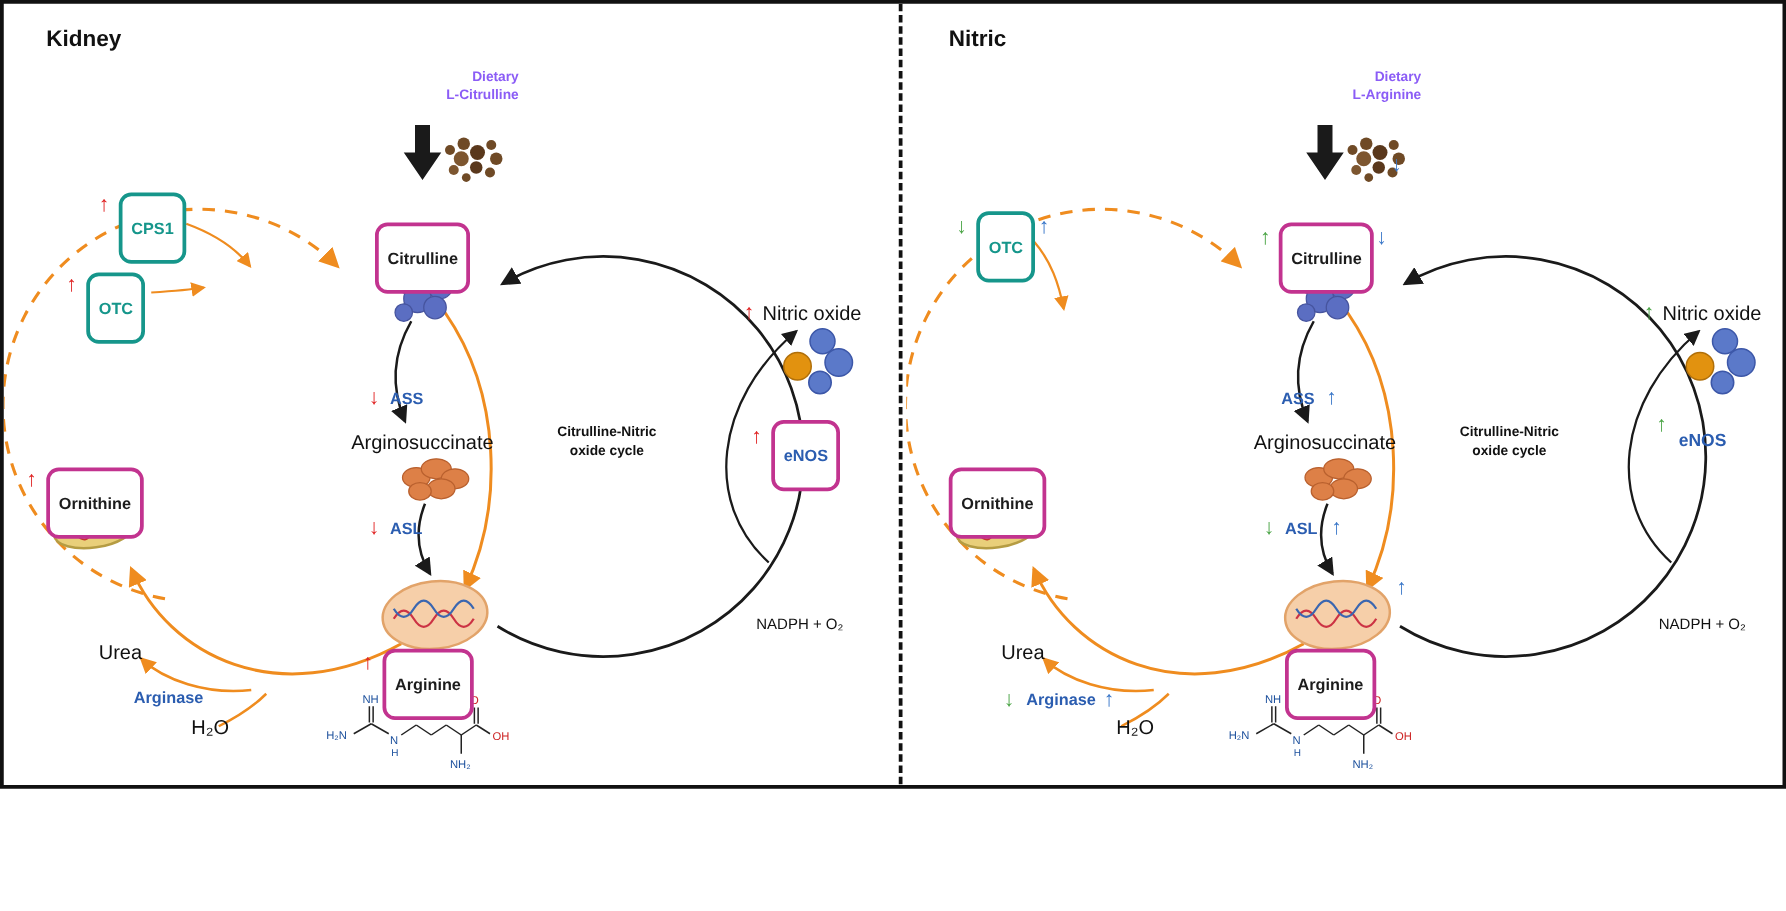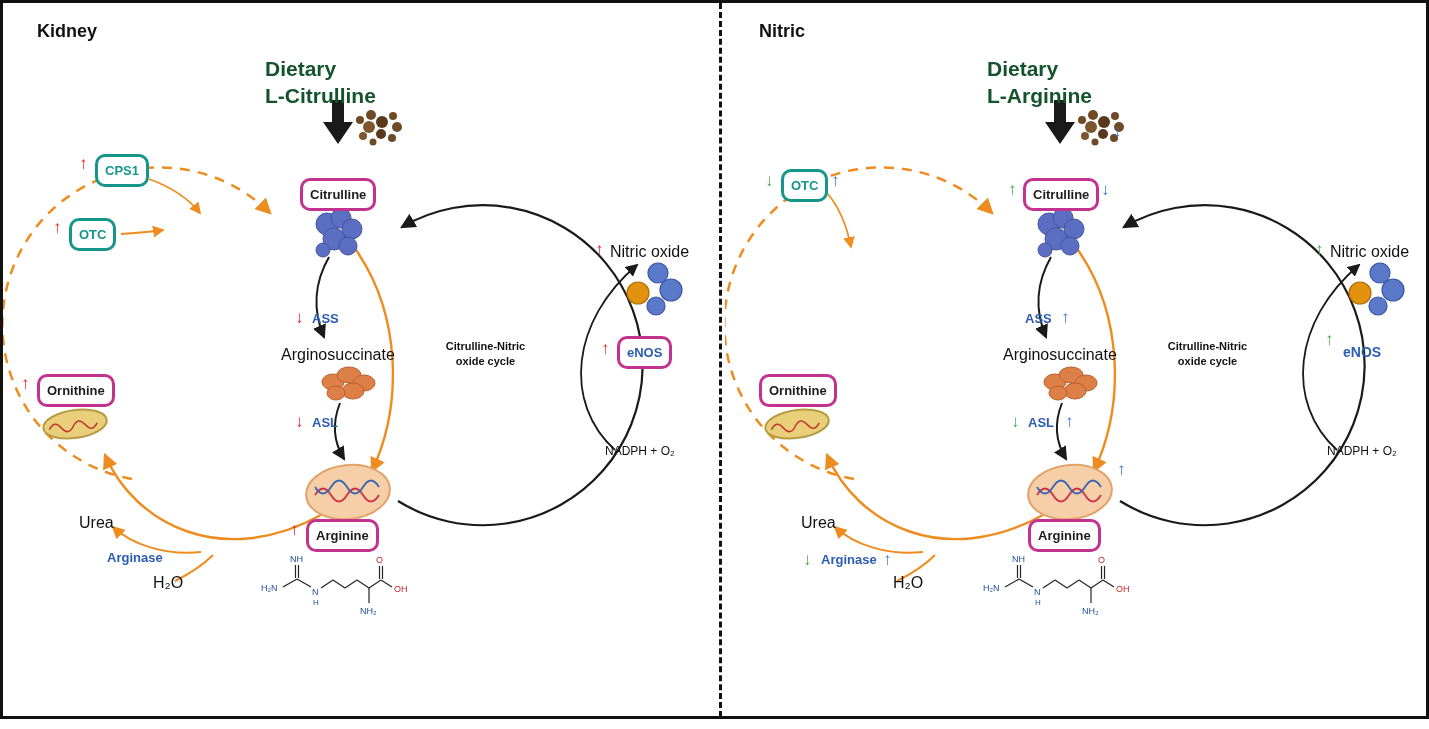--- a/index.html
+++ b/index.html
@@ -1,31 +1,31 @@
 <!DOCTYPE html>
 <html><head>
 <meta charset="utf-8">
 <style>
   html,body{margin:0;padding:0;}
   body{width:1429px;height:729px;font-family:"Liberation Sans",sans-serif;background:#fff;}
-  .figure{position:relative;width:1429px;height:719px;border:3px solid #111;box-sizing:border-box;background:#fff;overflow:hidden;}
+  .figure{position:relative;width:1429px;height:631px;border:3px solid #111;box-sizing:border-box;background:#fff;overflow:hidden;}
   .divider{position:absolute;left:716px;top:0;height:723px;width:0;border-left:3px dashed #111;}
   .panel{position:absolute;top:0;width:704px;height:723px;}
   .k{left:0;}
   .l{left:722px;}
   .panel-svg{position:absolute;left:0;top:0;}
   .lbl{position:absolute;white-space:nowrap;}
   .panel-title{font-size:18px;font-weight:bold;color:#111;}
-  .dietary{font-size:21px;font-weight:bold;color:#14532d;text-align:left;width:150px;line-height:1.3;}
-  .pill{display:inline-block;background:#fff;border:3px solid #c2338f;border-radius:10px;padding:4px 7px;font-size:13px;font-weight:bold;color:#1c1c1c;line-height:19px;}
+  .dietary{font-size:11px;font-weight:bold;color:#8b5cf6;text-align:right;width:150px;line-height:1.3;}
+  .pill{display:inline-block;background:#fff;border:3px solid #c2338f;border-radius:10px;padding:16px 7px;font-size:13px;font-weight:bold;color:#1c1c1c;line-height:19px;}
   .pill.teal{border-color:#16968b;color:#16968b;}
   .pill.blue-text{color:#2b5db0;}
   .enzyme{font-size:13px;font-weight:bold;color:#2b5db0;}
   .plain{font-size:16px;color:#111;}
-  .small{font-size:12px;}
+  .small{font-size:12px;margin-top:48px;}
   .cycle-title{font-size:11px;font-weight:bold;color:#111;text-align:center;width:175px;line-height:1.35;}
   .arr{font-size:17px;font-weight:bold;line-height:1;}
   .red{color:#e02525;}
   .green{color:#4ba546;}
   .blue{color:#3b78c9;}
 </style>
 </head>
 <body>
 
 <div class="figure">

